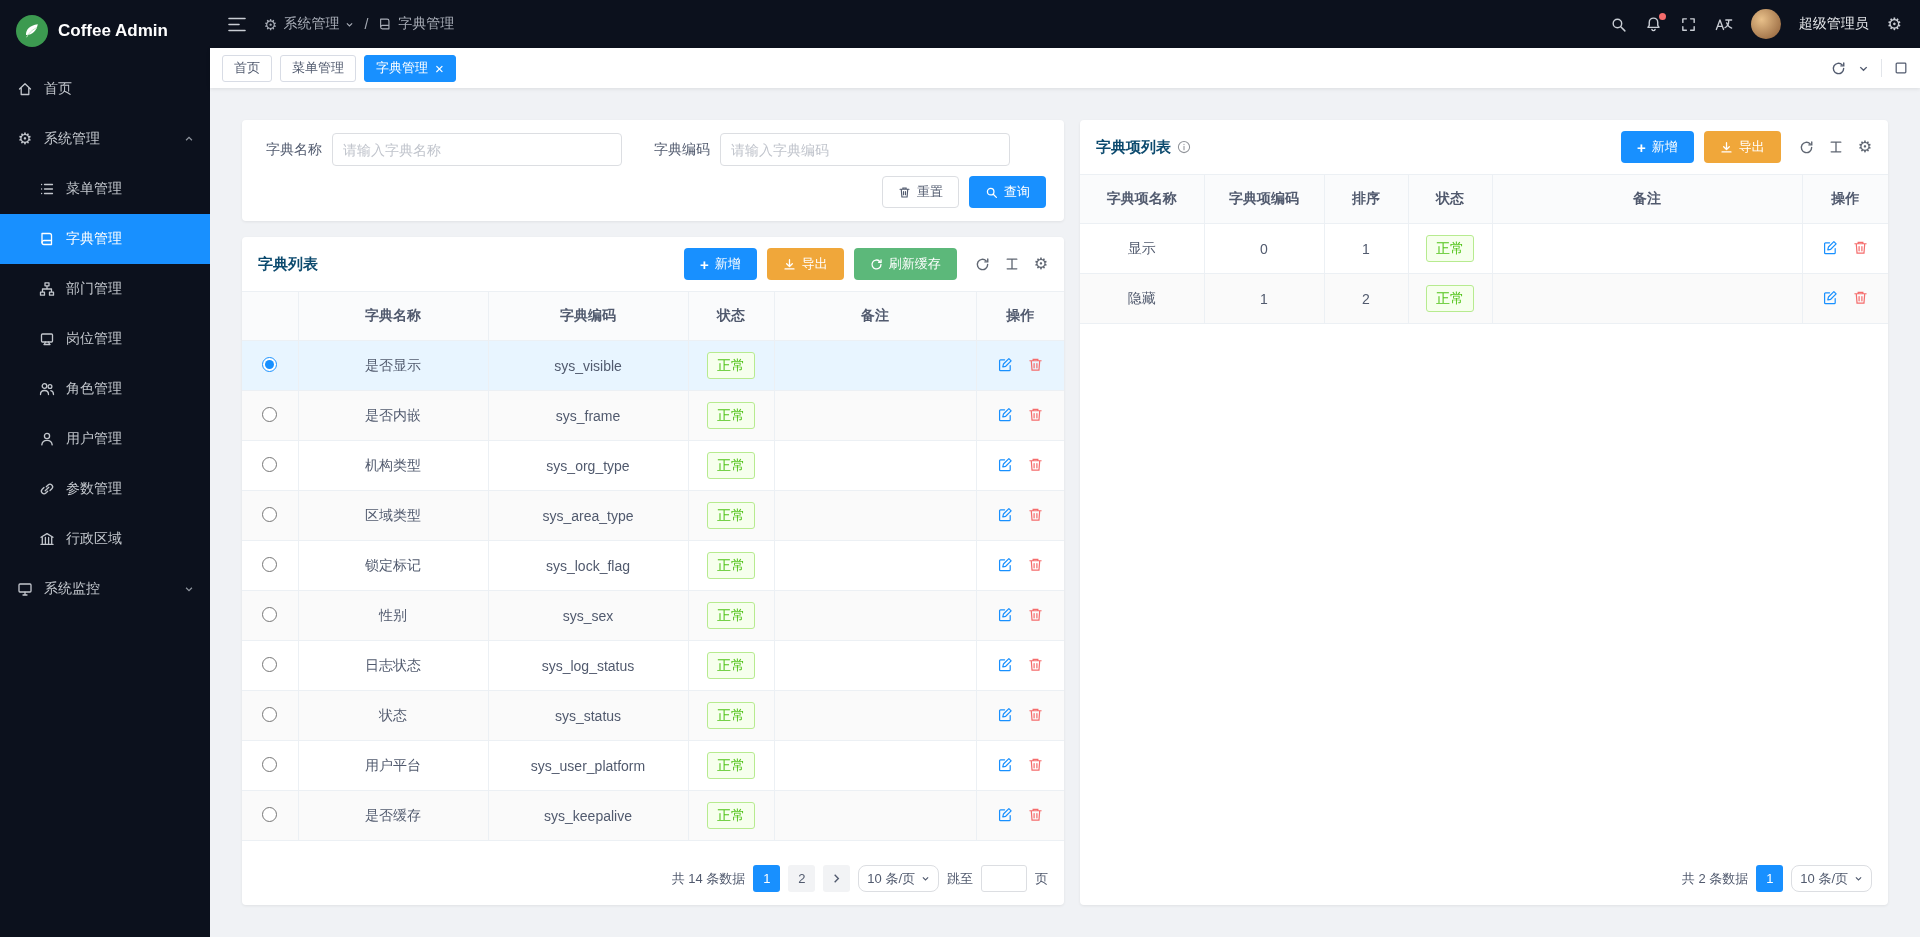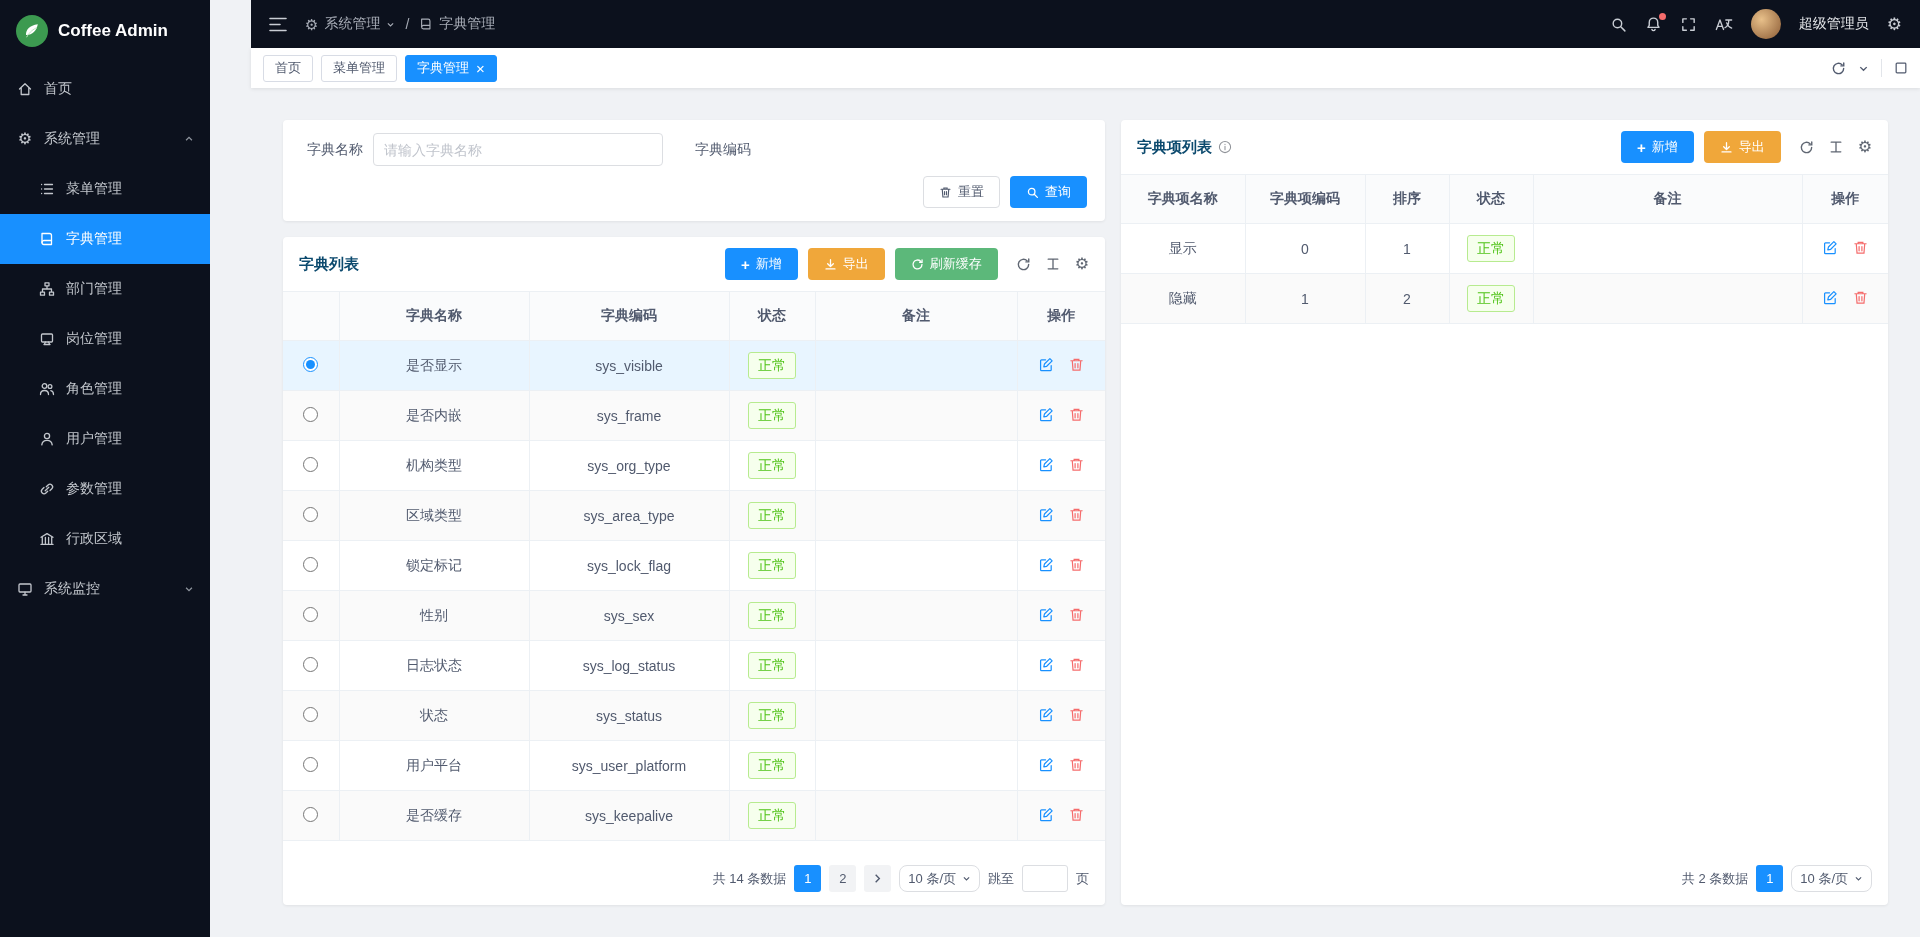--- a/index.html
+++ b/index.html
@@ -1,20 +1,20 @@
 <!DOCTYPE html>
 <html style="--accent: #1890ff; --warning: #f0a73a; --success: #5cb87a; --danger: #f56c6c; --tag_green: #52c41a;"><head>
 <meta charset="utf-8">
 <title>Coffee Admin</title>
 <style>
   * { margin:0; padding:0; box-sizing:border-box; }
   html,body { width:1920px; height:937px; }
   body { font-family:"Liberation Sans","DejaVu Sans",sans-serif; font-size:14px; color:#515a6e; background:#f0f2f5; overflow:hidden; }
   svg { display:block; }
-  .app { display:flex; width:100%; height:100%;gap:41px; }
+  .app { display:flex; width:100%; height:100%; }
 
   
   .sidebar { width:210px; flex-shrink:0; background:#0c111d; display:flex; flex-direction:column; }
   .logo { height:62px; display:flex; align-items:center; gap:10px; padding:0 16px; }
   .logo-mark { width:32px; height:32px; border-radius:50%; background:#3c9a50; display:flex; align-items:center; justify-content:center; flex-shrink:0; }
   .logo-text { color:#fff; font-weight:bold; font-size:17px; white-space:nowrap; }
   .menu { flex:1; padding-top:2px; }
   .menu-item { height:50px; display:flex; align-items:center; gap:10px; padding:0 16px; color:#c3c7cd; font-size:14px; cursor:pointer; }
   .menu-item .mi { width:18px; display:flex; justify-content:center; align-items:center; font-size:16px; line-height:1; }
   .menu-item .caret { margin-left:auto; color:#8f959e; }
@@ -305,20 +305,21 @@
       <div class="left-col">
 
         <section class="card search-card">
           <div class="form-row">
             <div class="form-group">
               <label>字典名称</label>
               <input type="text" placeholder="请输入字典名称" style="">
             </div>
             <div class="form-group">
               <label>字典编码</label>
+              <input type="text" placeholder="请输入字典编码" style="">
             </div>
           </div>
           <div class="form-actions">
             <button class="btn btn-plain">
               <svg width="13" height="13" viewBox="0 0 16 16" fill="none" stroke="currentColor" stroke-width="1.4" stroke-linecap="round">
                   <path d="M2.5 4h11M6 4V2.5h4V4M4 4l.8 9.5h6.4L12 4M6.8 6.8v4M9.2 6.8v4"></path>
                 </svg>
               <span>重置</span>
             </button>
             <button class="btn btn-primary">

